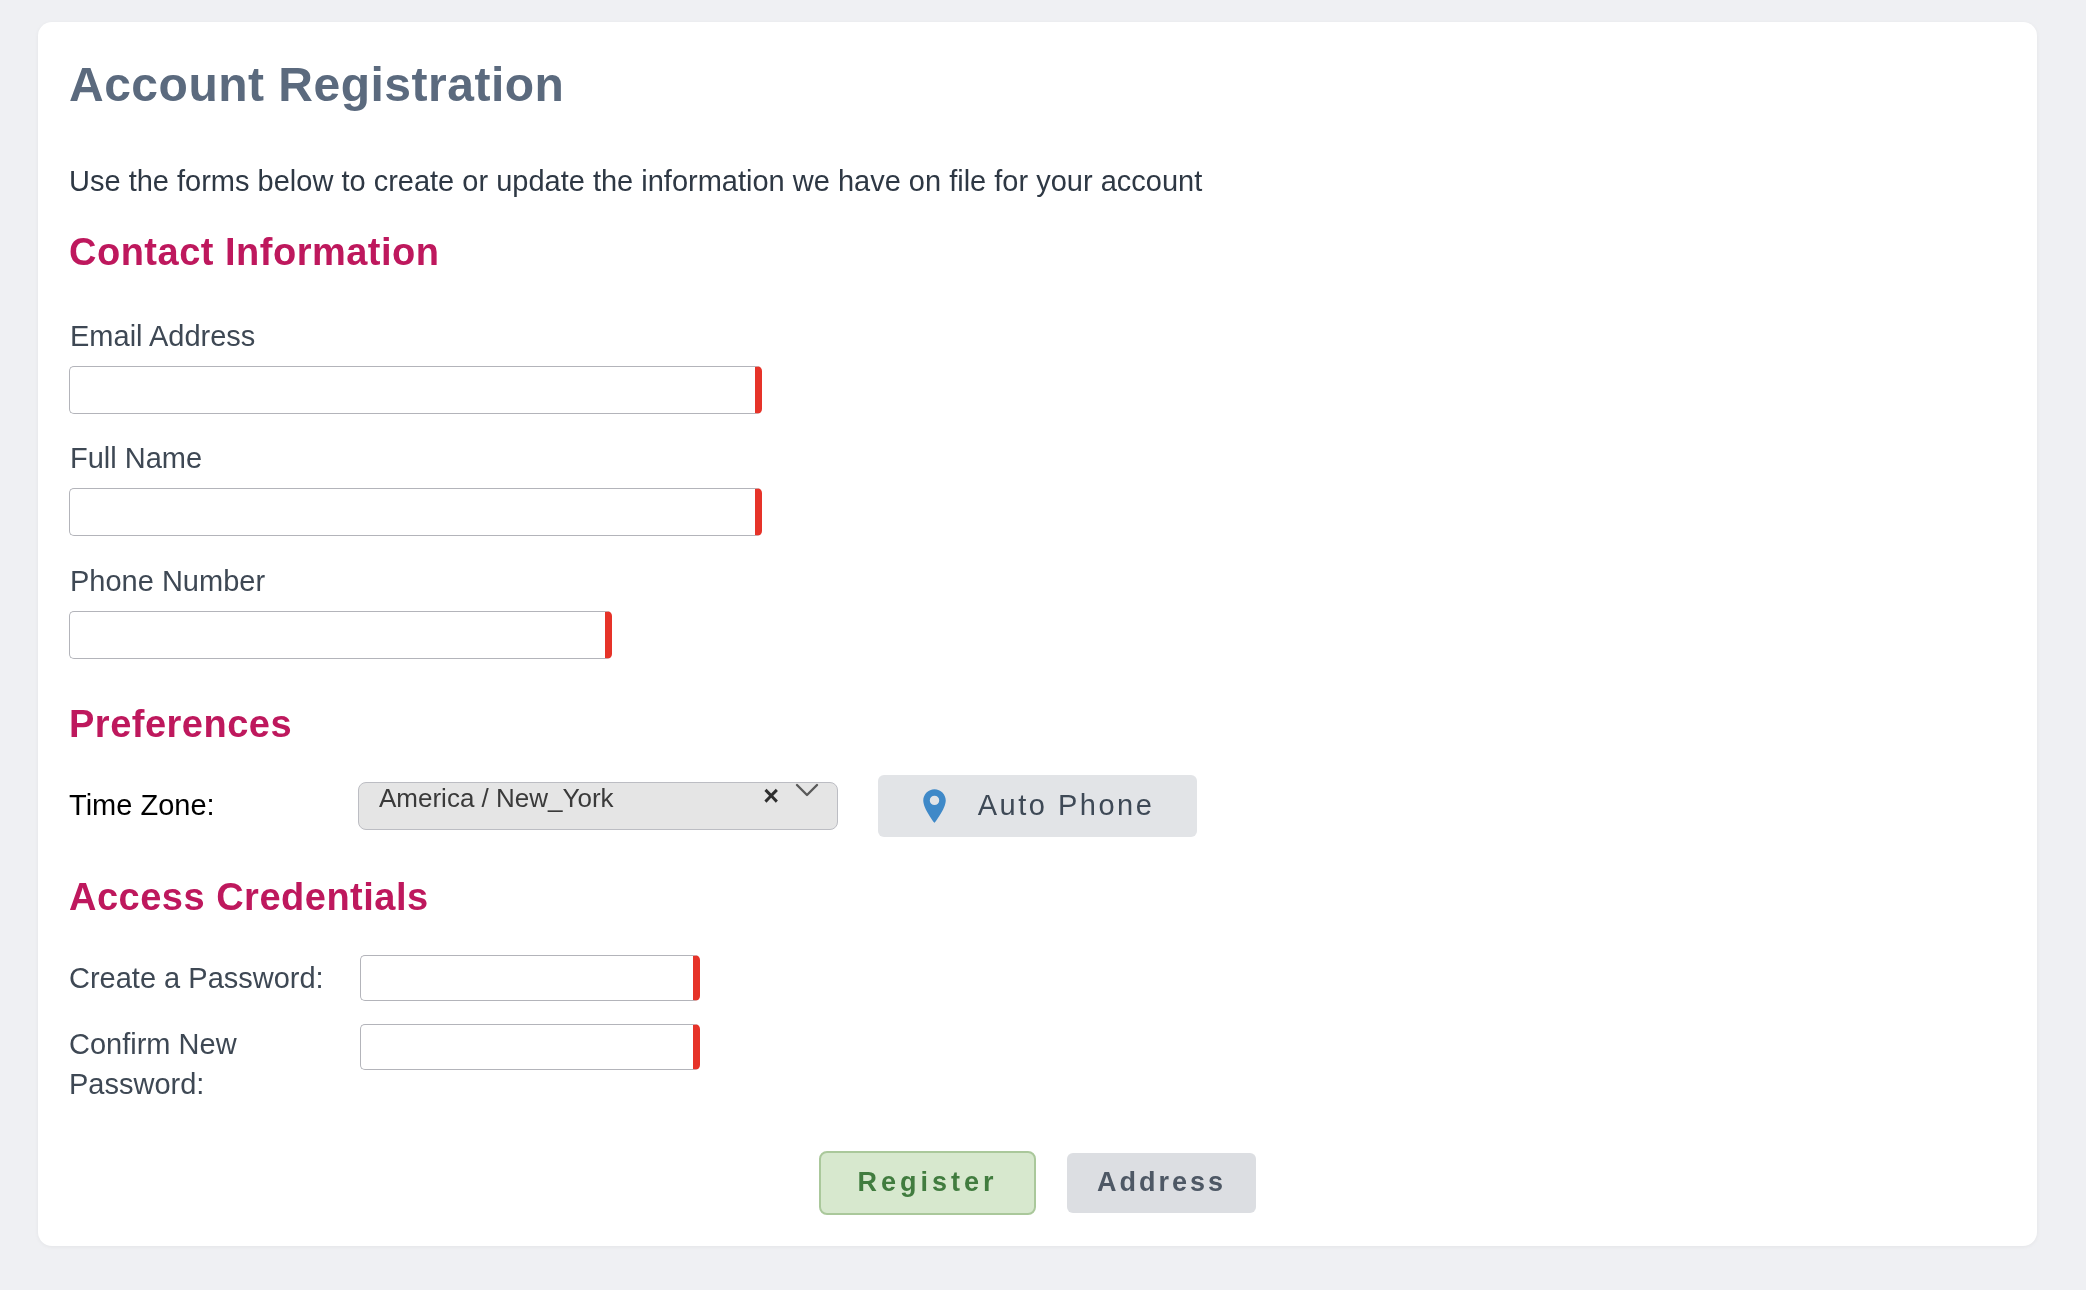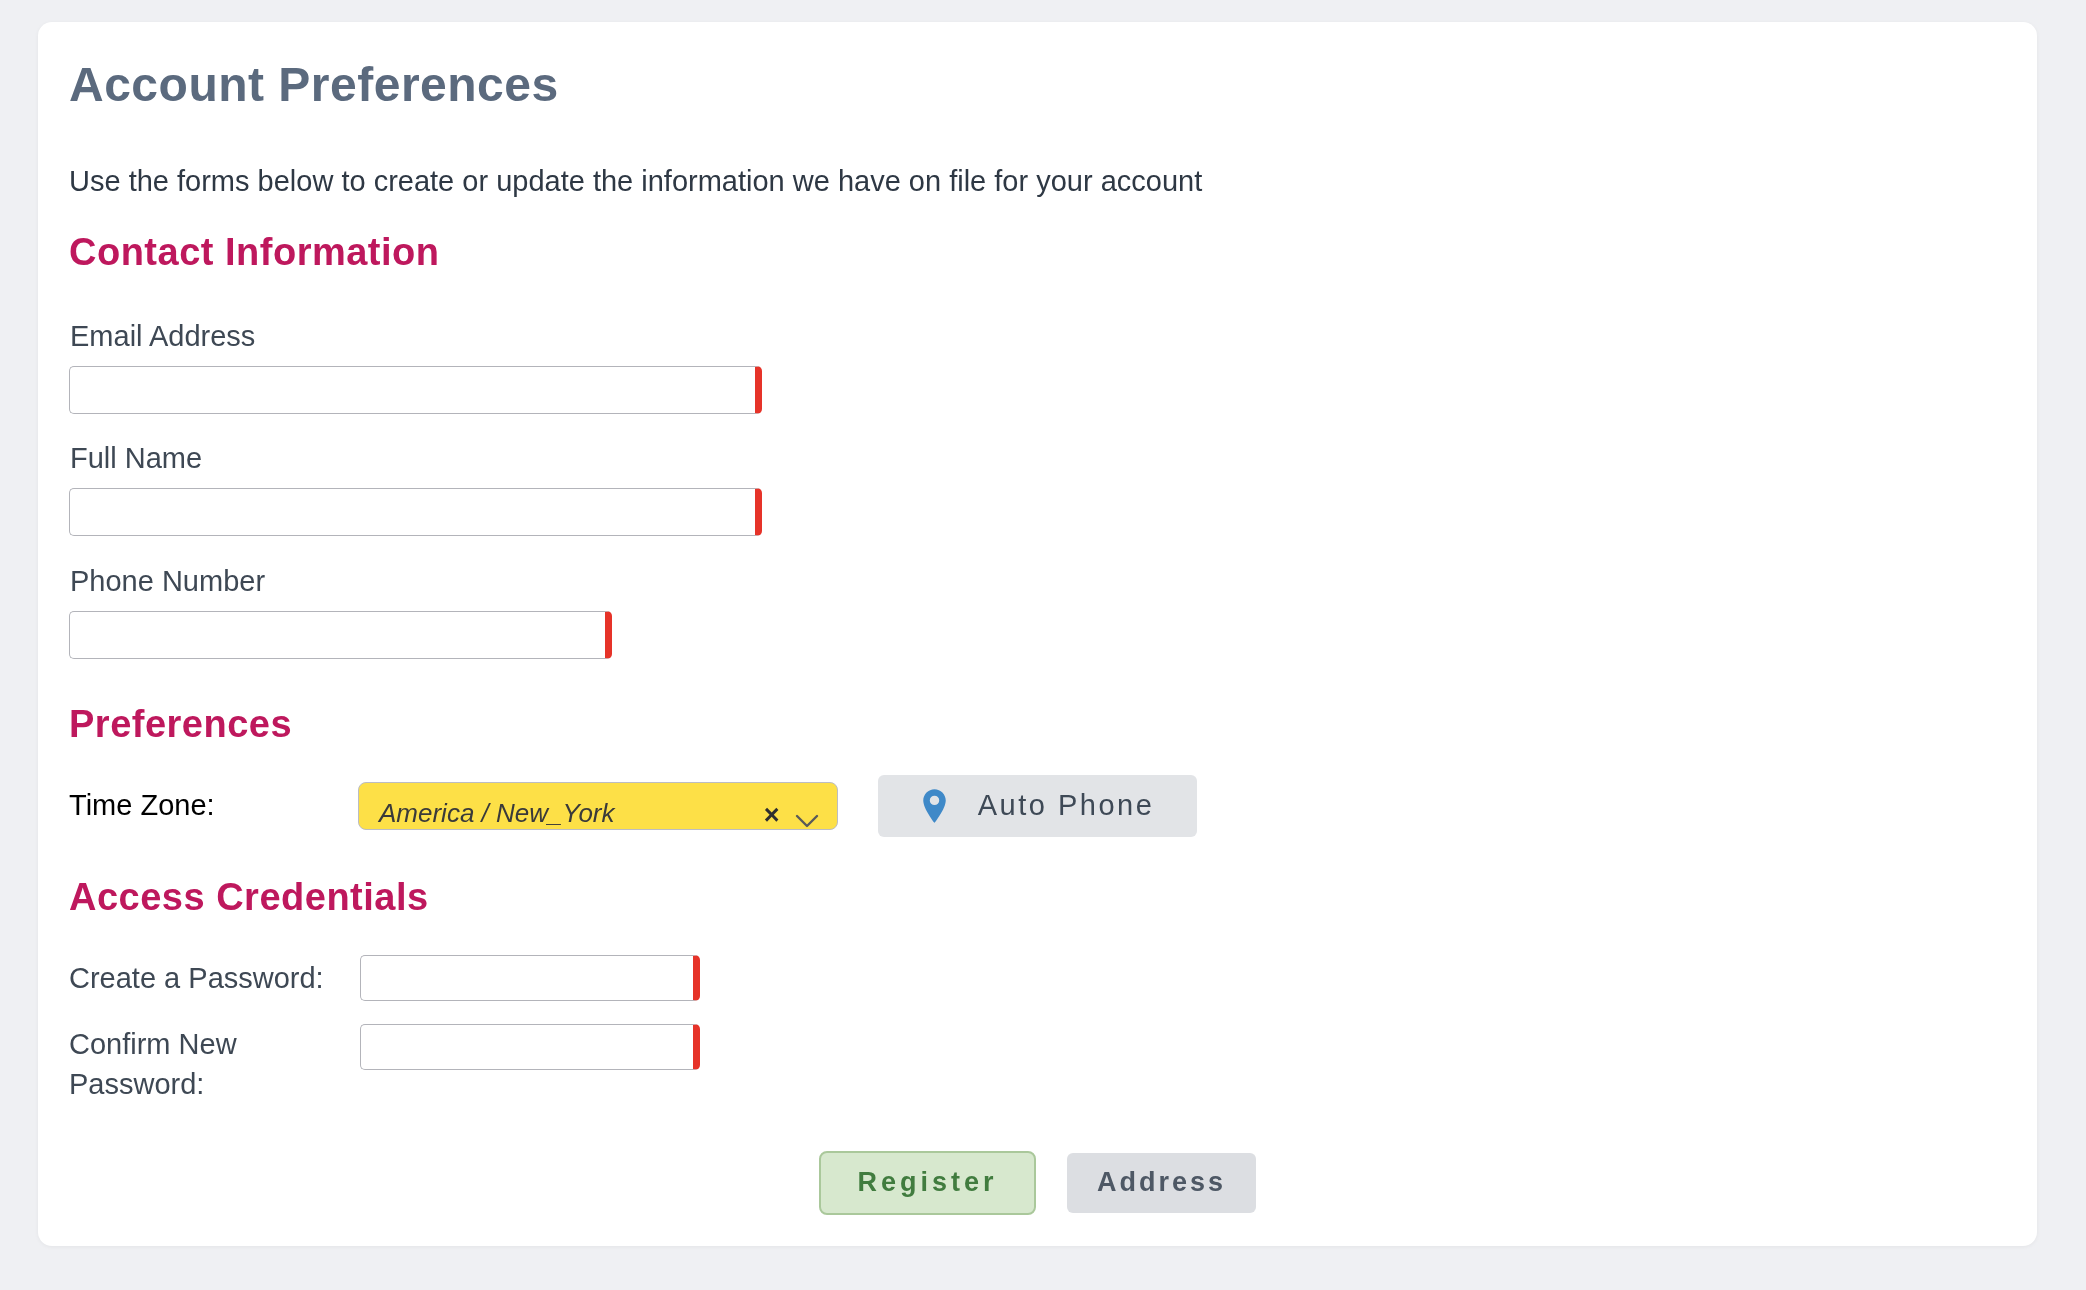--- a/index.html
+++ b/index.html
@@ -77,28 +77,27 @@
     align-items: center;
   }
   .tz-label {
     flex: 0 0 289px;
     font-size: 29px;
     color: #000000;
   }
   .select-box {
     width: 480px;
     height: 48px;
-    background: #fde047;
+    background: #e5e5e5;
     border: 1px solid #bcbdc3;
     border-radius: 8px;
     display: flex;
-    align-items: flex-end;
+    align-items: flex-start;
     padding: 0 18px 0 20px;
     cursor: pointer;
-    font-style: italic;
   }
   .select-value {
     flex: 1;
     font-size: 26px;
     color: #3a3a3a;
   }
   .select-clear {
     font-size: 27px;
     font-weight: 700;
     color: #2f2f2f;
@@ -175,21 +174,21 @@
     color: #4e5865;
     cursor: pointer;
   }
   .icon { display: inline-flex; align-items: center; }
 </style>
 </head>
 <body>
 
 <div class="card">
 
-  <h1 class="page-title">Account Preferences</h1>
+  <h1 class="page-title">Account Registration</h1>
 
   <p class="page-subtitle">Use the forms below to create or update the information we have on file for your account</p>
 
   <h2 class="section-heading" id="contact-heading">Contact Information</h2>
 
   <div class="field first">
     <label>Email Address</label>
     <input class="text-input w-email" type="text" value="" style="">
   </div>
 

